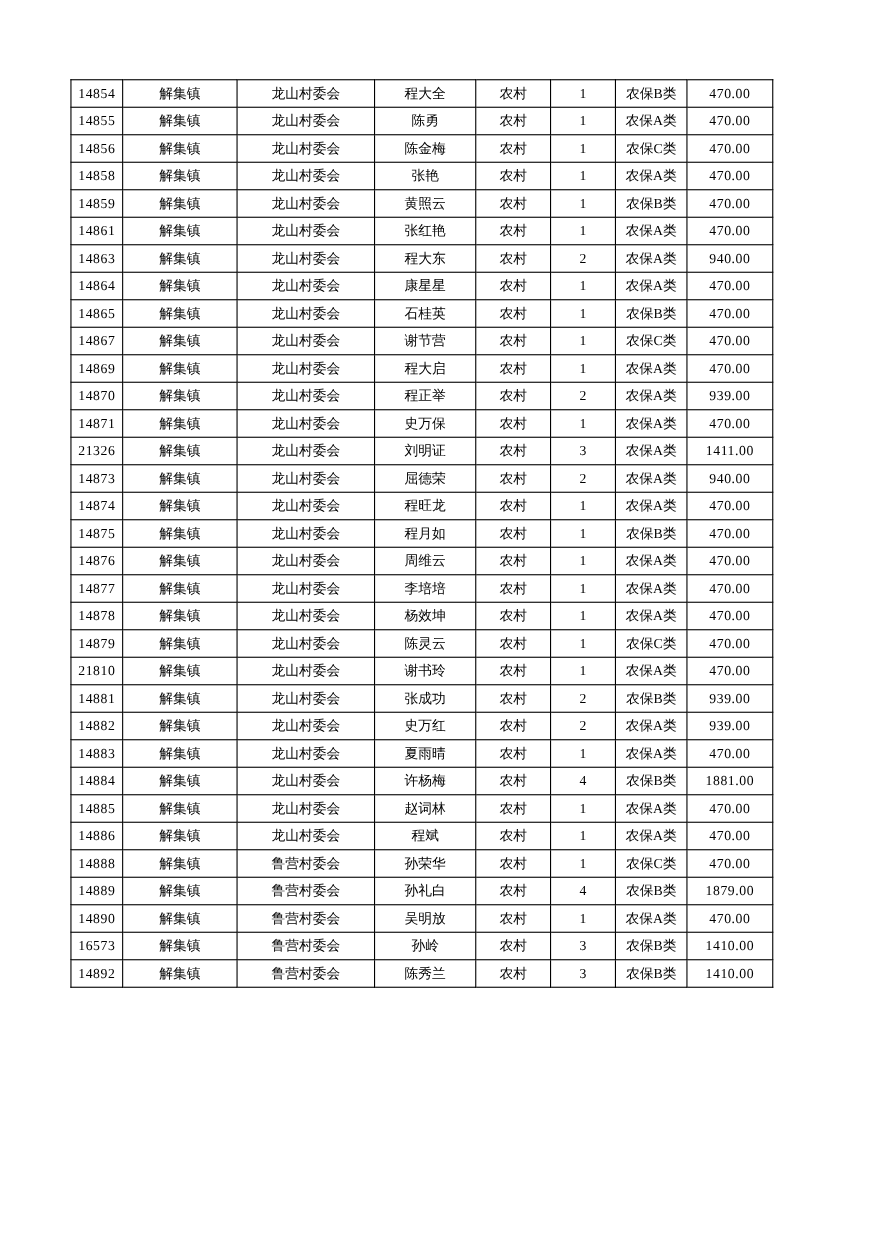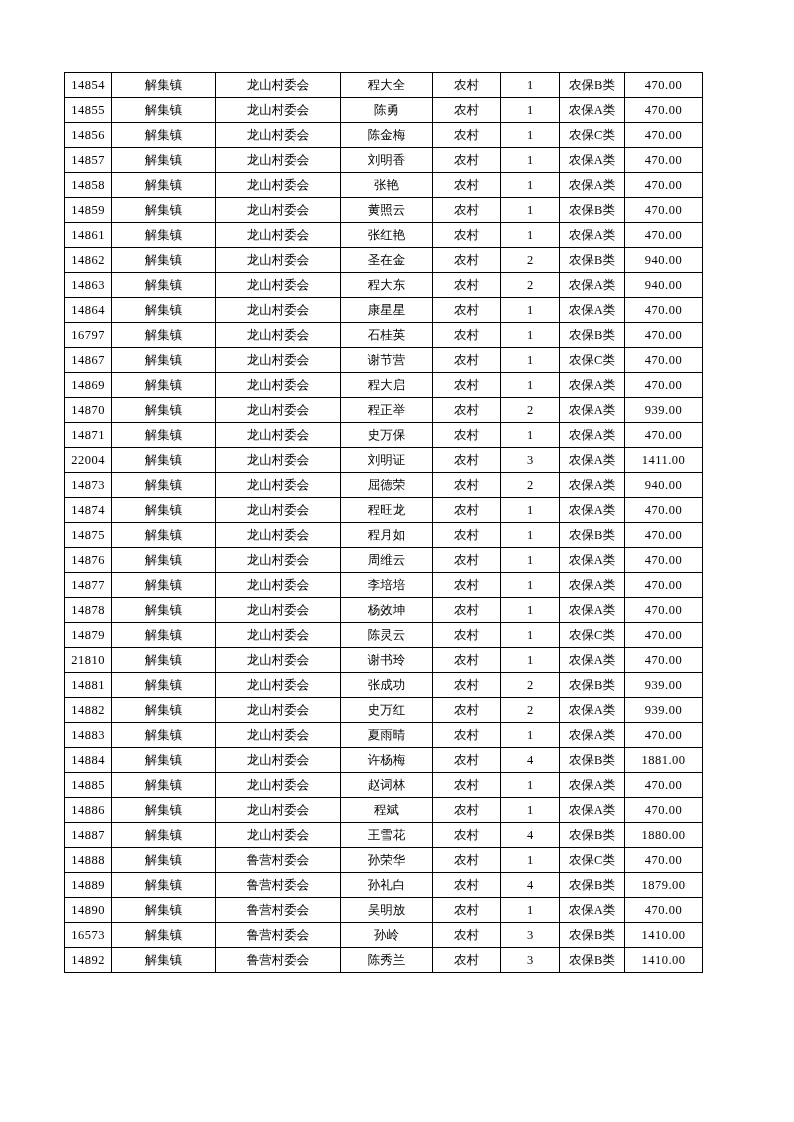--- a/index.html
+++ b/index.html
@@ -82,30 +82,20 @@
           <td class="col-record-id">14856</td>
           <td class="col-town">解集镇</td>
           <td class="col-village-committee">龙山村委会</td>
           <td class="col-person-name">陈金梅</td>
           <td class="col-residence-type">农村</td>
           <td class="col-person-count">1</td>
           <td class="col-insurance-category">农保C类</td>
           <td class="col-amount">470.00</td>
         </tr>
         <tr>
-          <td class="col-record-id">14857</td>
-          <td class="col-town">解集镇</td>
-          <td class="col-village-committee">龙山村委会</td>
-          <td class="col-person-name">刘明香</td>
-          <td class="col-residence-type">农村</td>
-          <td class="col-person-count">1</td>
-          <td class="col-insurance-category">农保A类</td>
-          <td class="col-amount">470.00</td>
-        </tr>
-        <tr>
           <td class="col-record-id">14858</td>
           <td class="col-town">解集镇</td>
           <td class="col-village-committee">龙山村委会</td>
           <td class="col-person-name">张艳</td>
           <td class="col-residence-type">农村</td>
           <td class="col-person-count">1</td>
           <td class="col-insurance-category">农保A类</td>
           <td class="col-amount">470.00</td>
         </tr>
         <tr>
@@ -122,210 +112,200 @@
           <td class="col-record-id">14861</td>
           <td class="col-town">解集镇</td>
           <td class="col-village-committee">龙山村委会</td>
           <td class="col-person-name">张红艳</td>
           <td class="col-residence-type">农村</td>
           <td class="col-person-count">1</td>
           <td class="col-insurance-category">农保A类</td>
           <td class="col-amount">470.00</td>
         </tr>
         <tr>
-          <td class="col-record-id">14862</td>
-          <td class="col-town">解集镇</td>
-          <td class="col-village-committee">龙山村委会</td>
-          <td class="col-person-name">圣在金</td>
-          <td class="col-residence-type">农村</td>
-          <td class="col-person-count">2</td>
-          <td class="col-insurance-category">农保B类</td>
+          <td class="col-record-id">14863</td>
+          <td class="col-town">解集镇</td>
+          <td class="col-village-committee">龙山村委会</td>
+          <td class="col-person-name">程大东</td>
+          <td class="col-residence-type">农村</td>
+          <td class="col-person-count">2</td>
+          <td class="col-insurance-category">农保A类</td>
           <td class="col-amount">940.00</td>
         </tr>
         <tr>
-          <td class="col-record-id">14863</td>
-          <td class="col-town">解集镇</td>
-          <td class="col-village-committee">龙山村委会</td>
-          <td class="col-person-name">程大东</td>
+          <td class="col-record-id">14864</td>
+          <td class="col-town">解集镇</td>
+          <td class="col-village-committee">龙山村委会</td>
+          <td class="col-person-name">康星星</td>
+          <td class="col-residence-type">农村</td>
+          <td class="col-person-count">1</td>
+          <td class="col-insurance-category">农保A类</td>
+          <td class="col-amount">470.00</td>
+        </tr>
+        <tr>
+          <td class="col-record-id">14865</td>
+          <td class="col-town">解集镇</td>
+          <td class="col-village-committee">龙山村委会</td>
+          <td class="col-person-name">石桂英</td>
+          <td class="col-residence-type">农村</td>
+          <td class="col-person-count">1</td>
+          <td class="col-insurance-category">农保B类</td>
+          <td class="col-amount">470.00</td>
+        </tr>
+        <tr>
+          <td class="col-record-id">14867</td>
+          <td class="col-town">解集镇</td>
+          <td class="col-village-committee">龙山村委会</td>
+          <td class="col-person-name">谢节营</td>
+          <td class="col-residence-type">农村</td>
+          <td class="col-person-count">1</td>
+          <td class="col-insurance-category">农保C类</td>
+          <td class="col-amount">470.00</td>
+        </tr>
+        <tr>
+          <td class="col-record-id">14869</td>
+          <td class="col-town">解集镇</td>
+          <td class="col-village-committee">龙山村委会</td>
+          <td class="col-person-name">程大启</td>
+          <td class="col-residence-type">农村</td>
+          <td class="col-person-count">1</td>
+          <td class="col-insurance-category">农保A类</td>
+          <td class="col-amount">470.00</td>
+        </tr>
+        <tr>
+          <td class="col-record-id">14870</td>
+          <td class="col-town">解集镇</td>
+          <td class="col-village-committee">龙山村委会</td>
+          <td class="col-person-name">程正举</td>
+          <td class="col-residence-type">农村</td>
+          <td class="col-person-count">2</td>
+          <td class="col-insurance-category">农保A类</td>
+          <td class="col-amount">939.00</td>
+        </tr>
+        <tr>
+          <td class="col-record-id">14871</td>
+          <td class="col-town">解集镇</td>
+          <td class="col-village-committee">龙山村委会</td>
+          <td class="col-person-name">史万保</td>
+          <td class="col-residence-type">农村</td>
+          <td class="col-person-count">1</td>
+          <td class="col-insurance-category">农保A类</td>
+          <td class="col-amount">470.00</td>
+        </tr>
+        <tr>
+          <td class="col-record-id">21326</td>
+          <td class="col-town">解集镇</td>
+          <td class="col-village-committee">龙山村委会</td>
+          <td class="col-person-name">刘明证</td>
+          <td class="col-residence-type">农村</td>
+          <td class="col-person-count">3</td>
+          <td class="col-insurance-category">农保A类</td>
+          <td class="col-amount">1411.00</td>
+        </tr>
+        <tr>
+          <td class="col-record-id">14873</td>
+          <td class="col-town">解集镇</td>
+          <td class="col-village-committee">龙山村委会</td>
+          <td class="col-person-name">屈德荣</td>
           <td class="col-residence-type">农村</td>
           <td class="col-person-count">2</td>
           <td class="col-insurance-category">农保A类</td>
           <td class="col-amount">940.00</td>
         </tr>
         <tr>
-          <td class="col-record-id">14864</td>
-          <td class="col-town">解集镇</td>
-          <td class="col-village-committee">龙山村委会</td>
-          <td class="col-person-name">康星星</td>
-          <td class="col-residence-type">农村</td>
-          <td class="col-person-count">1</td>
-          <td class="col-insurance-category">农保A类</td>
-          <td class="col-amount">470.00</td>
-        </tr>
-        <tr>
-          <td class="col-record-id">16797</td>
-          <td class="col-town">解集镇</td>
-          <td class="col-village-committee">龙山村委会</td>
-          <td class="col-person-name">石桂英</td>
-          <td class="col-residence-type">农村</td>
-          <td class="col-person-count">1</td>
-          <td class="col-insurance-category">农保B类</td>
-          <td class="col-amount">470.00</td>
-        </tr>
-        <tr>
-          <td class="col-record-id">14867</td>
-          <td class="col-town">解集镇</td>
-          <td class="col-village-committee">龙山村委会</td>
-          <td class="col-person-name">谢节营</td>
+          <td class="col-record-id">14874</td>
+          <td class="col-town">解集镇</td>
+          <td class="col-village-committee">龙山村委会</td>
+          <td class="col-person-name">程旺龙</td>
+          <td class="col-residence-type">农村</td>
+          <td class="col-person-count">1</td>
+          <td class="col-insurance-category">农保A类</td>
+          <td class="col-amount">470.00</td>
+        </tr>
+        <tr>
+          <td class="col-record-id">14875</td>
+          <td class="col-town">解集镇</td>
+          <td class="col-village-committee">龙山村委会</td>
+          <td class="col-person-name">程月如</td>
+          <td class="col-residence-type">农村</td>
+          <td class="col-person-count">1</td>
+          <td class="col-insurance-category">农保B类</td>
+          <td class="col-amount">470.00</td>
+        </tr>
+        <tr>
+          <td class="col-record-id">14876</td>
+          <td class="col-town">解集镇</td>
+          <td class="col-village-committee">龙山村委会</td>
+          <td class="col-person-name">周维云</td>
+          <td class="col-residence-type">农村</td>
+          <td class="col-person-count">1</td>
+          <td class="col-insurance-category">农保A类</td>
+          <td class="col-amount">470.00</td>
+        </tr>
+        <tr>
+          <td class="col-record-id">14877</td>
+          <td class="col-town">解集镇</td>
+          <td class="col-village-committee">龙山村委会</td>
+          <td class="col-person-name">李培培</td>
+          <td class="col-residence-type">农村</td>
+          <td class="col-person-count">1</td>
+          <td class="col-insurance-category">农保A类</td>
+          <td class="col-amount">470.00</td>
+        </tr>
+        <tr>
+          <td class="col-record-id">14878</td>
+          <td class="col-town">解集镇</td>
+          <td class="col-village-committee">龙山村委会</td>
+          <td class="col-person-name">杨效坤</td>
+          <td class="col-residence-type">农村</td>
+          <td class="col-person-count">1</td>
+          <td class="col-insurance-category">农保A类</td>
+          <td class="col-amount">470.00</td>
+        </tr>
+        <tr>
+          <td class="col-record-id">14879</td>
+          <td class="col-town">解集镇</td>
+          <td class="col-village-committee">龙山村委会</td>
+          <td class="col-person-name">陈灵云</td>
           <td class="col-residence-type">农村</td>
           <td class="col-person-count">1</td>
           <td class="col-insurance-category">农保C类</td>
           <td class="col-amount">470.00</td>
         </tr>
         <tr>
-          <td class="col-record-id">14869</td>
-          <td class="col-town">解集镇</td>
-          <td class="col-village-committee">龙山村委会</td>
-          <td class="col-person-name">程大启</td>
-          <td class="col-residence-type">农村</td>
-          <td class="col-person-count">1</td>
-          <td class="col-insurance-category">农保A类</td>
-          <td class="col-amount">470.00</td>
-        </tr>
-        <tr>
-          <td class="col-record-id">14870</td>
-          <td class="col-town">解集镇</td>
-          <td class="col-village-committee">龙山村委会</td>
-          <td class="col-person-name">程正举</td>
-          <td class="col-residence-type">农村</td>
-          <td class="col-person-count">2</td>
-          <td class="col-insurance-category">农保A类</td>
+          <td class="col-record-id">21810</td>
+          <td class="col-town">解集镇</td>
+          <td class="col-village-committee">龙山村委会</td>
+          <td class="col-person-name">谢书玲</td>
+          <td class="col-residence-type">农村</td>
+          <td class="col-person-count">1</td>
+          <td class="col-insurance-category">农保A类</td>
+          <td class="col-amount">470.00</td>
+        </tr>
+        <tr>
+          <td class="col-record-id">14881</td>
+          <td class="col-town">解集镇</td>
+          <td class="col-village-committee">龙山村委会</td>
+          <td class="col-person-name">张成功</td>
+          <td class="col-residence-type">农村</td>
+          <td class="col-person-count">2</td>
+          <td class="col-insurance-category">农保B类</td>
           <td class="col-amount">939.00</td>
         </tr>
         <tr>
-          <td class="col-record-id">14871</td>
-          <td class="col-town">解集镇</td>
-          <td class="col-village-committee">龙山村委会</td>
-          <td class="col-person-name">史万保</td>
-          <td class="col-residence-type">农村</td>
-          <td class="col-person-count">1</td>
-          <td class="col-insurance-category">农保A类</td>
-          <td class="col-amount">470.00</td>
-        </tr>
-        <tr>
-          <td class="col-record-id">22004</td>
-          <td class="col-town">解集镇</td>
-          <td class="col-village-committee">龙山村委会</td>
-          <td class="col-person-name">刘明证</td>
-          <td class="col-residence-type">农村</td>
-          <td class="col-person-count">3</td>
-          <td class="col-insurance-category">农保A类</td>
-          <td class="col-amount">1411.00</td>
-        </tr>
-        <tr>
-          <td class="col-record-id">14873</td>
-          <td class="col-town">解集镇</td>
-          <td class="col-village-committee">龙山村委会</td>
-          <td class="col-person-name">屈德荣</td>
-          <td class="col-residence-type">农村</td>
-          <td class="col-person-count">2</td>
-          <td class="col-insurance-category">农保A类</td>
-          <td class="col-amount">940.00</td>
-        </tr>
-        <tr>
-          <td class="col-record-id">14874</td>
-          <td class="col-town">解集镇</td>
-          <td class="col-village-committee">龙山村委会</td>
-          <td class="col-person-name">程旺龙</td>
-          <td class="col-residence-type">农村</td>
-          <td class="col-person-count">1</td>
-          <td class="col-insurance-category">农保A类</td>
-          <td class="col-amount">470.00</td>
-        </tr>
-        <tr>
-          <td class="col-record-id">14875</td>
-          <td class="col-town">解集镇</td>
-          <td class="col-village-committee">龙山村委会</td>
-          <td class="col-person-name">程月如</td>
-          <td class="col-residence-type">农村</td>
-          <td class="col-person-count">1</td>
-          <td class="col-insurance-category">农保B类</td>
-          <td class="col-amount">470.00</td>
-        </tr>
-        <tr>
-          <td class="col-record-id">14876</td>
-          <td class="col-town">解集镇</td>
-          <td class="col-village-committee">龙山村委会</td>
-          <td class="col-person-name">周维云</td>
-          <td class="col-residence-type">农村</td>
-          <td class="col-person-count">1</td>
-          <td class="col-insurance-category">农保A类</td>
-          <td class="col-amount">470.00</td>
-        </tr>
-        <tr>
-          <td class="col-record-id">14877</td>
-          <td class="col-town">解集镇</td>
-          <td class="col-village-committee">龙山村委会</td>
-          <td class="col-person-name">李培培</td>
-          <td class="col-residence-type">农村</td>
-          <td class="col-person-count">1</td>
-          <td class="col-insurance-category">农保A类</td>
-          <td class="col-amount">470.00</td>
-        </tr>
-        <tr>
-          <td class="col-record-id">14878</td>
-          <td class="col-town">解集镇</td>
-          <td class="col-village-committee">龙山村委会</td>
-          <td class="col-person-name">杨效坤</td>
-          <td class="col-residence-type">农村</td>
-          <td class="col-person-count">1</td>
-          <td class="col-insurance-category">农保A类</td>
-          <td class="col-amount">470.00</td>
-        </tr>
-        <tr>
-          <td class="col-record-id">14879</td>
-          <td class="col-town">解集镇</td>
-          <td class="col-village-committee">龙山村委会</td>
-          <td class="col-person-name">陈灵云</td>
-          <td class="col-residence-type">农村</td>
-          <td class="col-person-count">1</td>
-          <td class="col-insurance-category">农保C类</td>
-          <td class="col-amount">470.00</td>
-        </tr>
-        <tr>
-          <td class="col-record-id">21810</td>
-          <td class="col-town">解集镇</td>
-          <td class="col-village-committee">龙山村委会</td>
-          <td class="col-person-name">谢书玲</td>
-          <td class="col-residence-type">农村</td>
-          <td class="col-person-count">1</td>
-          <td class="col-insurance-category">农保A类</td>
-          <td class="col-amount">470.00</td>
-        </tr>
-        <tr>
-          <td class="col-record-id">14881</td>
-          <td class="col-town">解集镇</td>
-          <td class="col-village-committee">龙山村委会</td>
-          <td class="col-person-name">张成功</td>
-          <td class="col-residence-type">农村</td>
-          <td class="col-person-count">2</td>
-          <td class="col-insurance-category">农保B类</td>
+          <td class="col-record-id">14882</td>
+          <td class="col-town">解集镇</td>
+          <td class="col-village-committee">龙山村委会</td>
+          <td class="col-person-name">史万红</td>
+          <td class="col-residence-type">农村</td>
+          <td class="col-person-count">2</td>
+          <td class="col-insurance-category">农保A类</td>
           <td class="col-amount">939.00</td>
         </tr>
         <tr>
-          <td class="col-record-id">14882</td>
-          <td class="col-town">解集镇</td>
-          <td class="col-village-committee">龙山村委会</td>
-          <td class="col-person-name">史万红</td>
-          <td class="col-residence-type">农村</td>
-          <td class="col-person-count">2</td>
-          <td class="col-insurance-category">农保A类</td>
-          <td class="col-amount">939.00</td>
-        </tr>
-        <tr>
           <td class="col-record-id">14883</td>
           <td class="col-town">解集镇</td>
           <td class="col-village-committee">龙山村委会</td>
           <td class="col-person-name">夏雨晴</td>
           <td class="col-residence-type">农村</td>
           <td class="col-person-count">1</td>
           <td class="col-insurance-category">农保A类</td>
           <td class="col-amount">470.00</td>
         </tr>
         <tr>
@@ -350,30 +330,20 @@
         </tr>
         <tr>
           <td class="col-record-id">14886</td>
           <td class="col-town">解集镇</td>
           <td class="col-village-committee">龙山村委会</td>
           <td class="col-person-name">程斌</td>
           <td class="col-residence-type">农村</td>
           <td class="col-person-count">1</td>
           <td class="col-insurance-category">农保A类</td>
           <td class="col-amount">470.00</td>
-        </tr>
-        <tr>
-          <td class="col-record-id">14887</td>
-          <td class="col-town">解集镇</td>
-          <td class="col-village-committee">龙山村委会</td>
-          <td class="col-person-name">王雪花</td>
-          <td class="col-residence-type">农村</td>
-          <td class="col-person-count">4</td>
-          <td class="col-insurance-category">农保B类</td>
-          <td class="col-amount">1880.00</td>
         </tr>
         <tr>
           <td class="col-record-id">14888</td>
           <td class="col-town">解集镇</td>
           <td class="col-village-committee">鲁营村委会</td>
           <td class="col-person-name">孙荣华</td>
           <td class="col-residence-type">农村</td>
           <td class="col-person-count">1</td>
           <td class="col-insurance-category">农保C类</td>
           <td class="col-amount">470.00</td>

